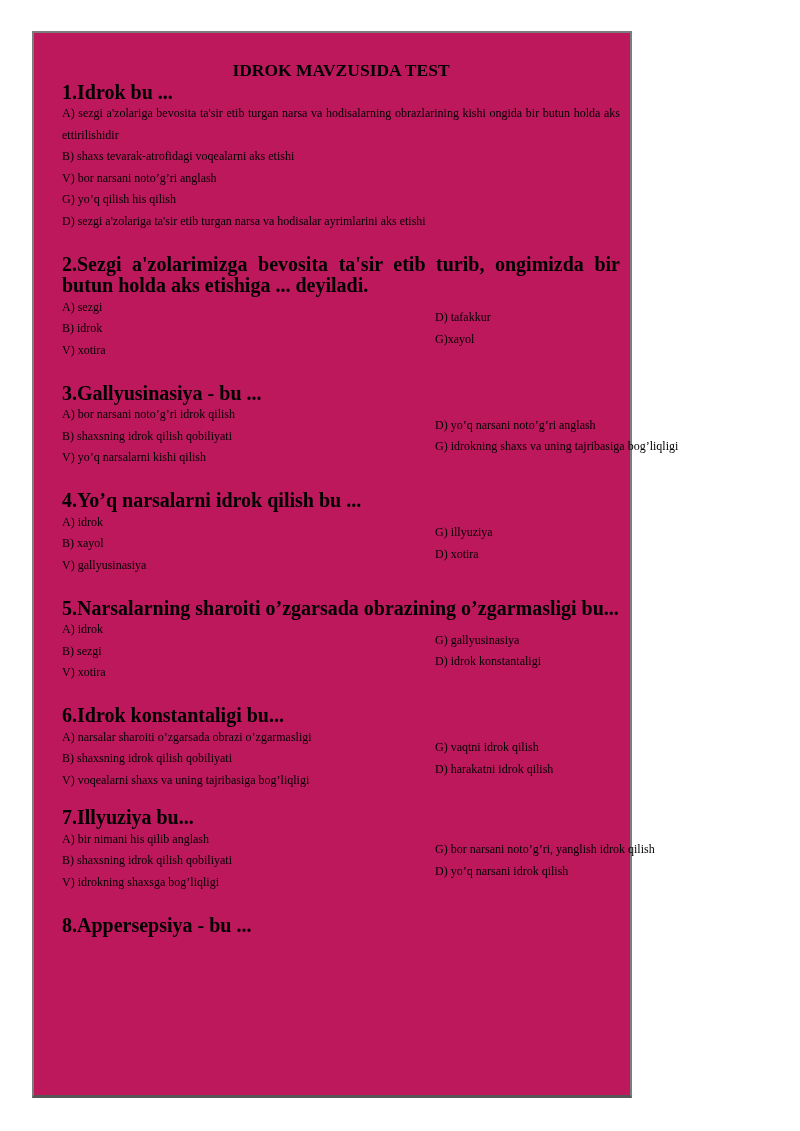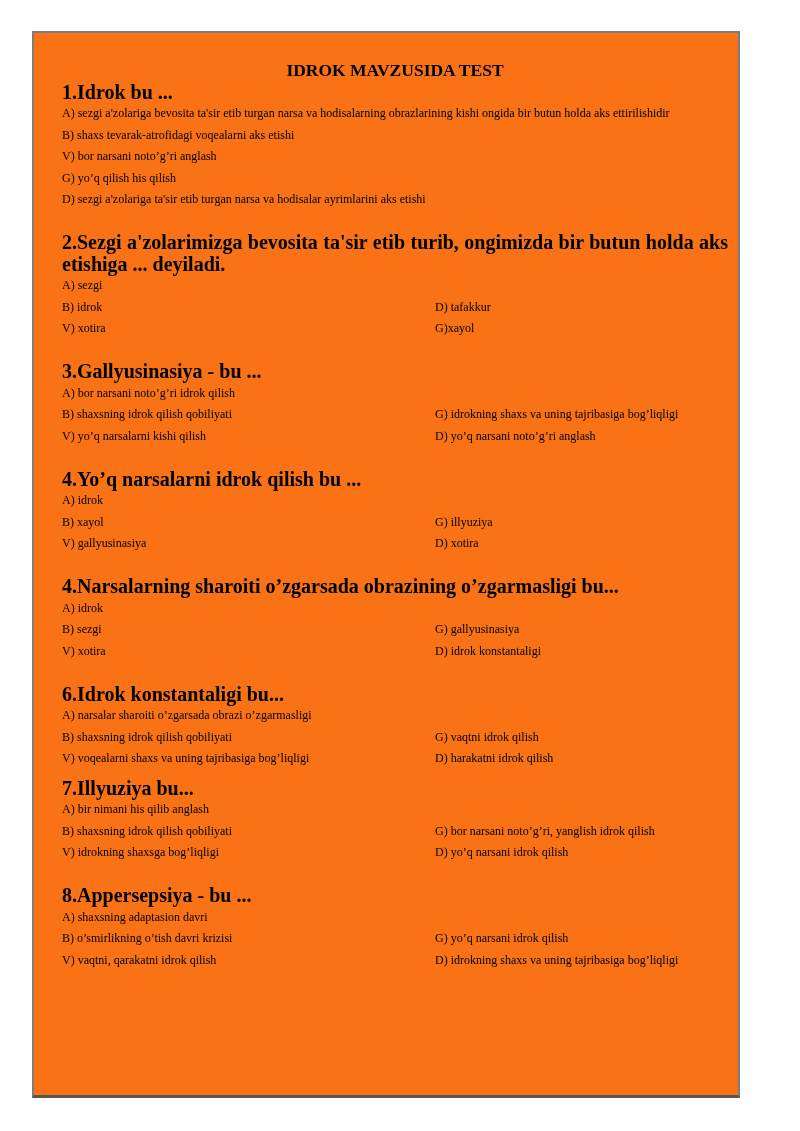--- a/index.html
+++ b/index.html
@@ -11,54 +11,54 @@
     width: 800px;
     height: 1131px;
     position: relative;
     font-family: "Liberation Serif", "DejaVu Serif", serif;
     color: #000000;
   }
   .page {
     position: absolute;
     left: 32px;
     top: 31px;
-    width: 708px;
+    width: 600px;
     height: 1067px;
     box-sizing: border-box;
     border: 2px solid #7c7c7c;
     border-bottom: 3px solid #565656;
-    background: #f97316;
+    background: #be185d;
     padding: 27px 10px 0 28px;
   }
   .doc-title {
     text-align: center;
     font-weight: bold;
     font-size: 17.5px;
     line-height: 21.5px;
     margin: 0;
   }
   .question { margin-top: 21.5px; }
   .question:first-child { margin-top: 0; }
-  .question.no-gap { margin-top: 8px; }
+  .question.no-gap { margin-top: 16px; }
   .q-header {
     font-weight: bold;
     font-size: 20px;
     line-height: 21.5px;
     margin: 0;
     text-align: justify;
   }
   .option {
     font-size: 12px;
     line-height: 21.5px;
     margin: 0;
     text-align: justify;
   }
   .cols {
     display: flex;
-    align-items: flex-end;
+    align-items: center;
   }
   .col-left {
     width: 325px;
     flex: 0 0 325px;
     margin-right: 48px;
   }
   .col-right {
     width: 325px;
     flex: 0 0 325px;
   }
@@ -93,41 +93,41 @@
       </div>
       <div class="question">
         <p class="q-header">3.Gallyusinasiya - bu ...</p>
         <div class="cols">
           <div class="col-left">
             <p class="option">A) bor narsani noto’g’ri idrok qilish</p>
             <p class="option">B) shaxsning idrok qilish qobiliyati</p>
             <p class="option">V) yo’q narsalarni kishi qilish</p>
           </div>
           <div class="col-right">
+            <p class="option">D) yo’q narsani noto’g’ri anglash</p>
             <p class="option">G) idrokning shaxs va uning tajribasiga bog’liqligi</p>
-            <p class="option">D) yo’q narsani noto’g’ri anglash</p>
           </div>
         </div>
       </div>
       <div class="question">
         <p class="q-header">4.Yo’q narsalarni idrok qilish bu ...</p>
         <div class="cols">
           <div class="col-left">
             <p class="option">A) idrok</p>
             <p class="option">B) xayol</p>
             <p class="option">V) gallyusinasiya</p>
           </div>
           <div class="col-right">
             <p class="option">G) illyuziya</p>
             <p class="option">D) xotira</p>
           </div>
         </div>
       </div>
       <div class="question">
-        <p class="q-header">4.Narsalarning sharoiti o’zgarsada obrazining o’zgarmasligi bu...</p>
+        <p class="q-header">5.Narsalarning sharoiti o’zgarsada obrazining o’zgarmasligi bu...</p>
         <div class="cols">
           <div class="col-left">
             <p class="option">A) idrok</p>
             <p class="option">B) sezgi</p>
             <p class="option">V) xotira</p>
           </div>
           <div class="col-right">
             <p class="option">G) gallyusinasiya</p>
             <p class="option">D) idrok konstantaligi</p>
           </div>
@@ -156,26 +156,15 @@
             <p class="option">V) idrokning shaxsga bog’liqligi</p>
           </div>
           <div class="col-right">
             <p class="option">G) bor narsani noto’g’ri, yanglish idrok qilish</p>
             <p class="option">D) yo’q narsani idrok qilish</p>
           </div>
         </div>
       </div>
       <div class="question">
         <p class="q-header">8.Appersepsiya - bu ...</p>
-        <div class="cols">
-          <div class="col-left">
-            <p class="option">A) shaxsning adaptasion davri</p>
-            <p class="option">B) o’smirlikning o’tish davri krizisi</p>
-            <p class="option">V) vaqtni, qarakatni idrok qilish</p>
-          </div>
-          <div class="col-right">
-            <p class="option">G) yo’q narsani idrok qilish</p>
-            <p class="option">D) idrokning shaxs va uning tajribasiga bog’liqligi</p>
-          </div>
-        </div>
       </div>
     </div>
 </div>
 
 </body></html>

